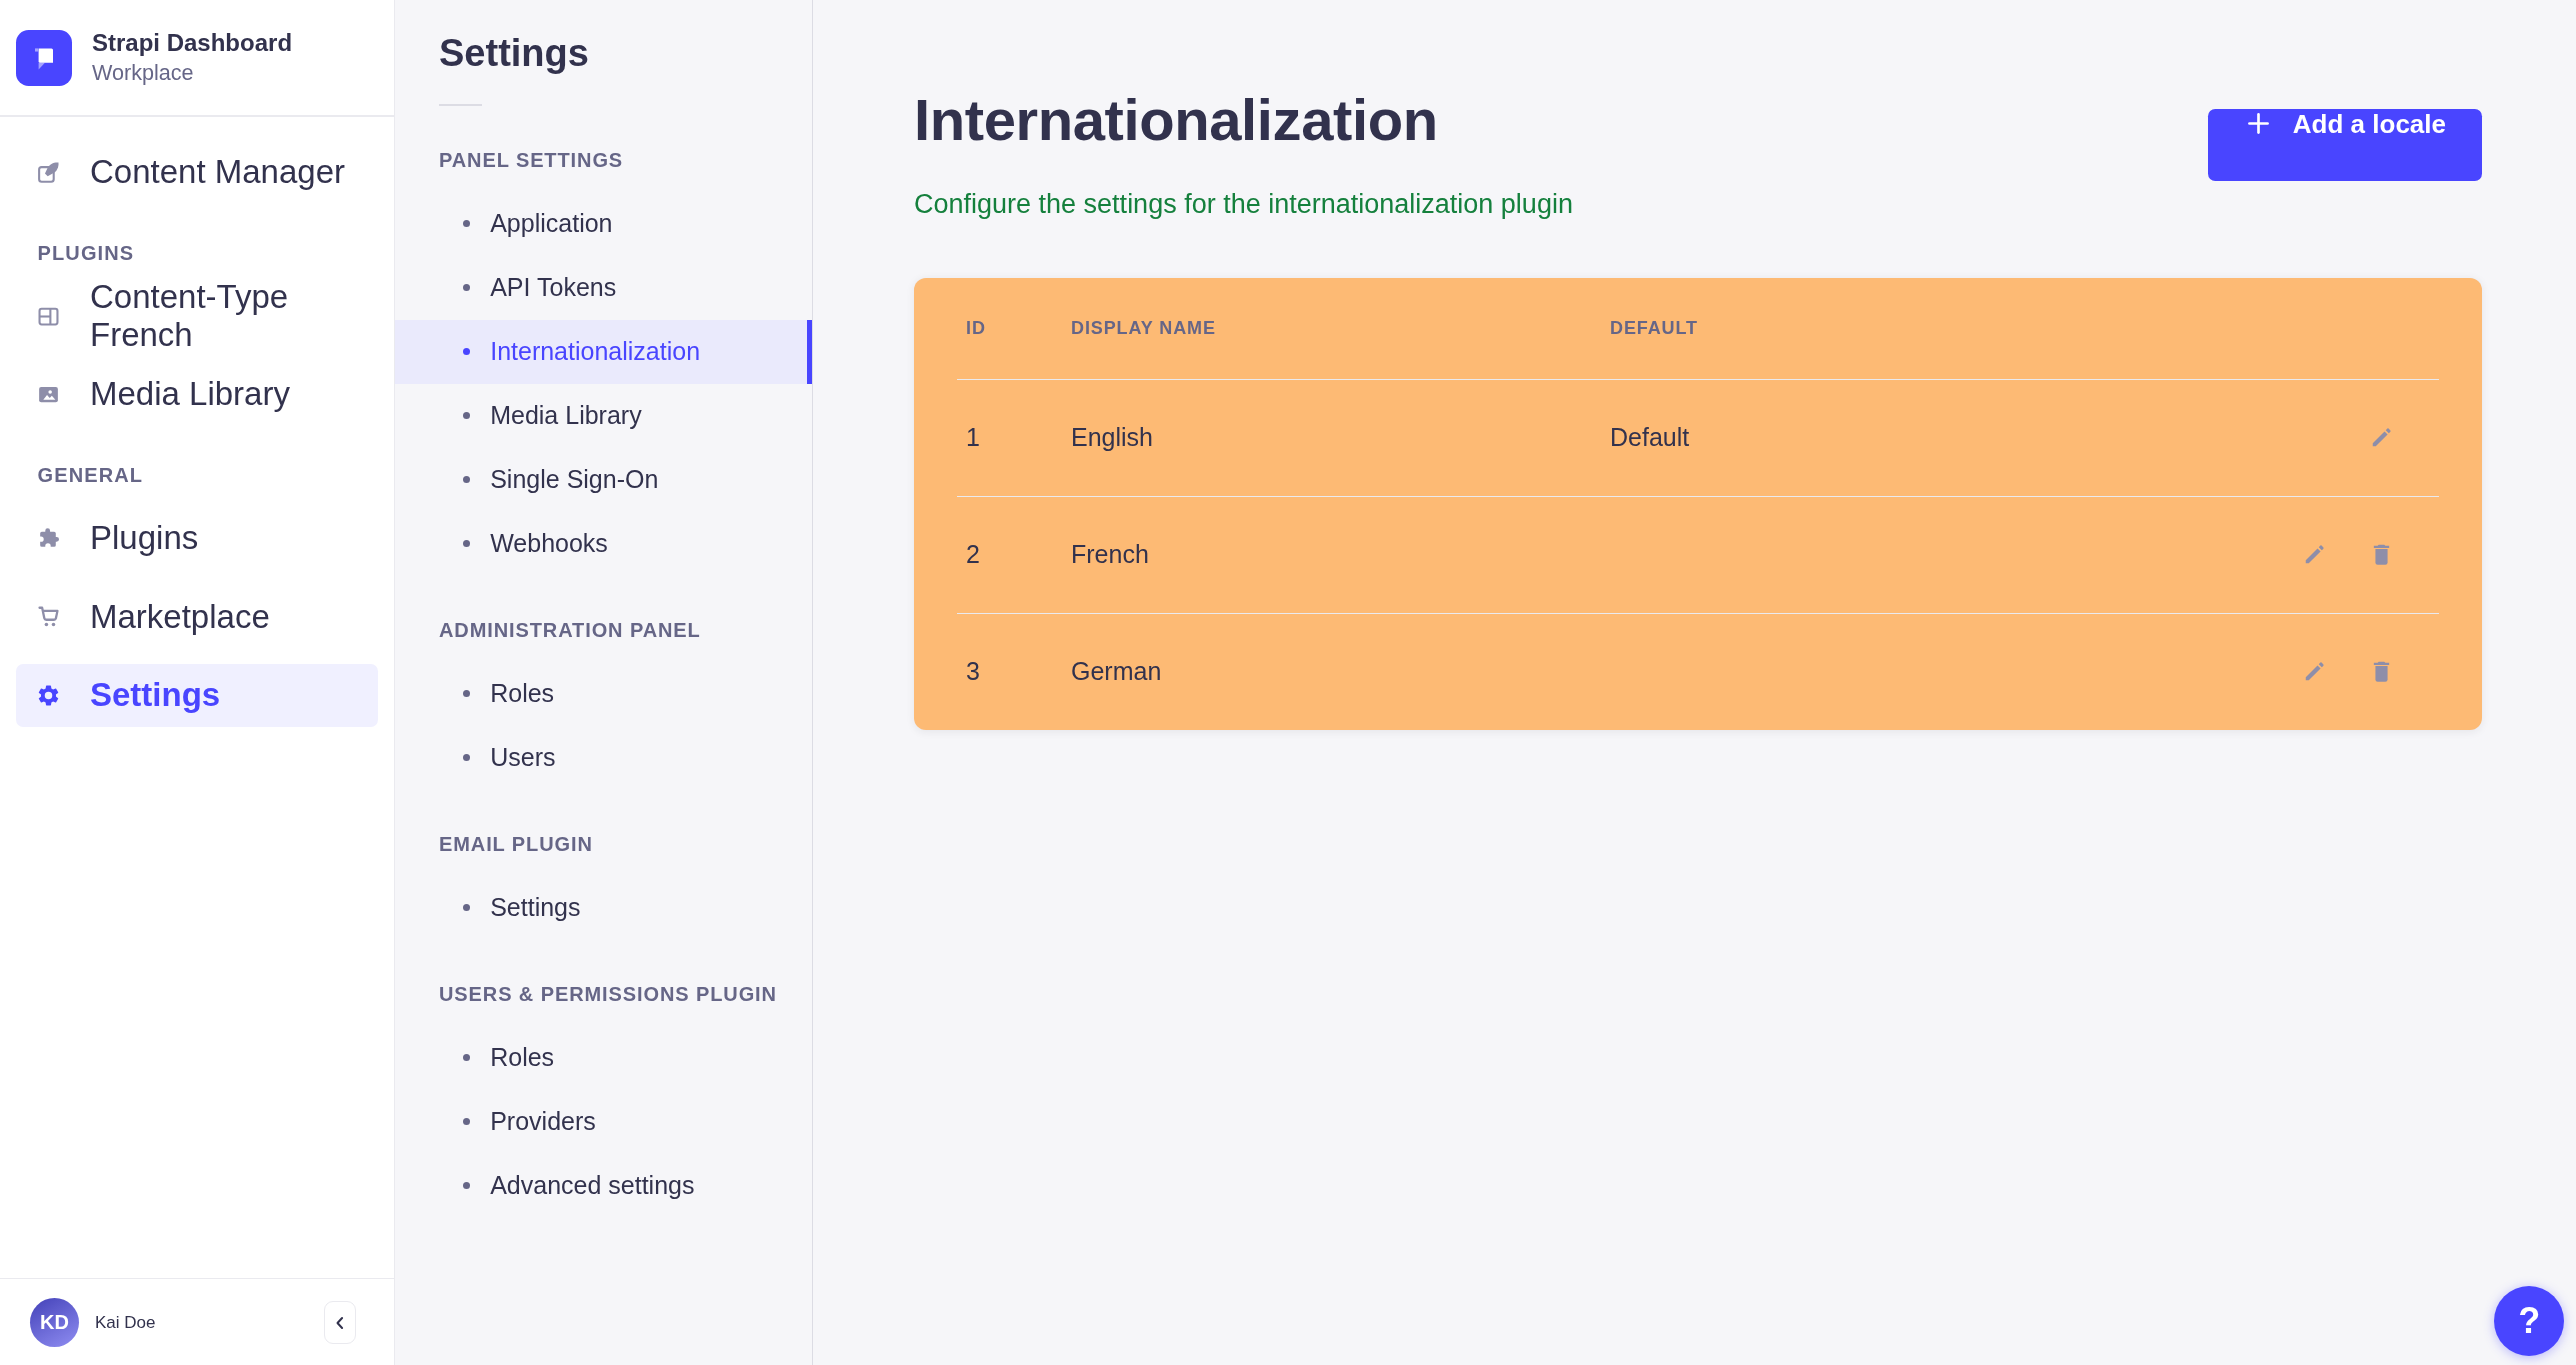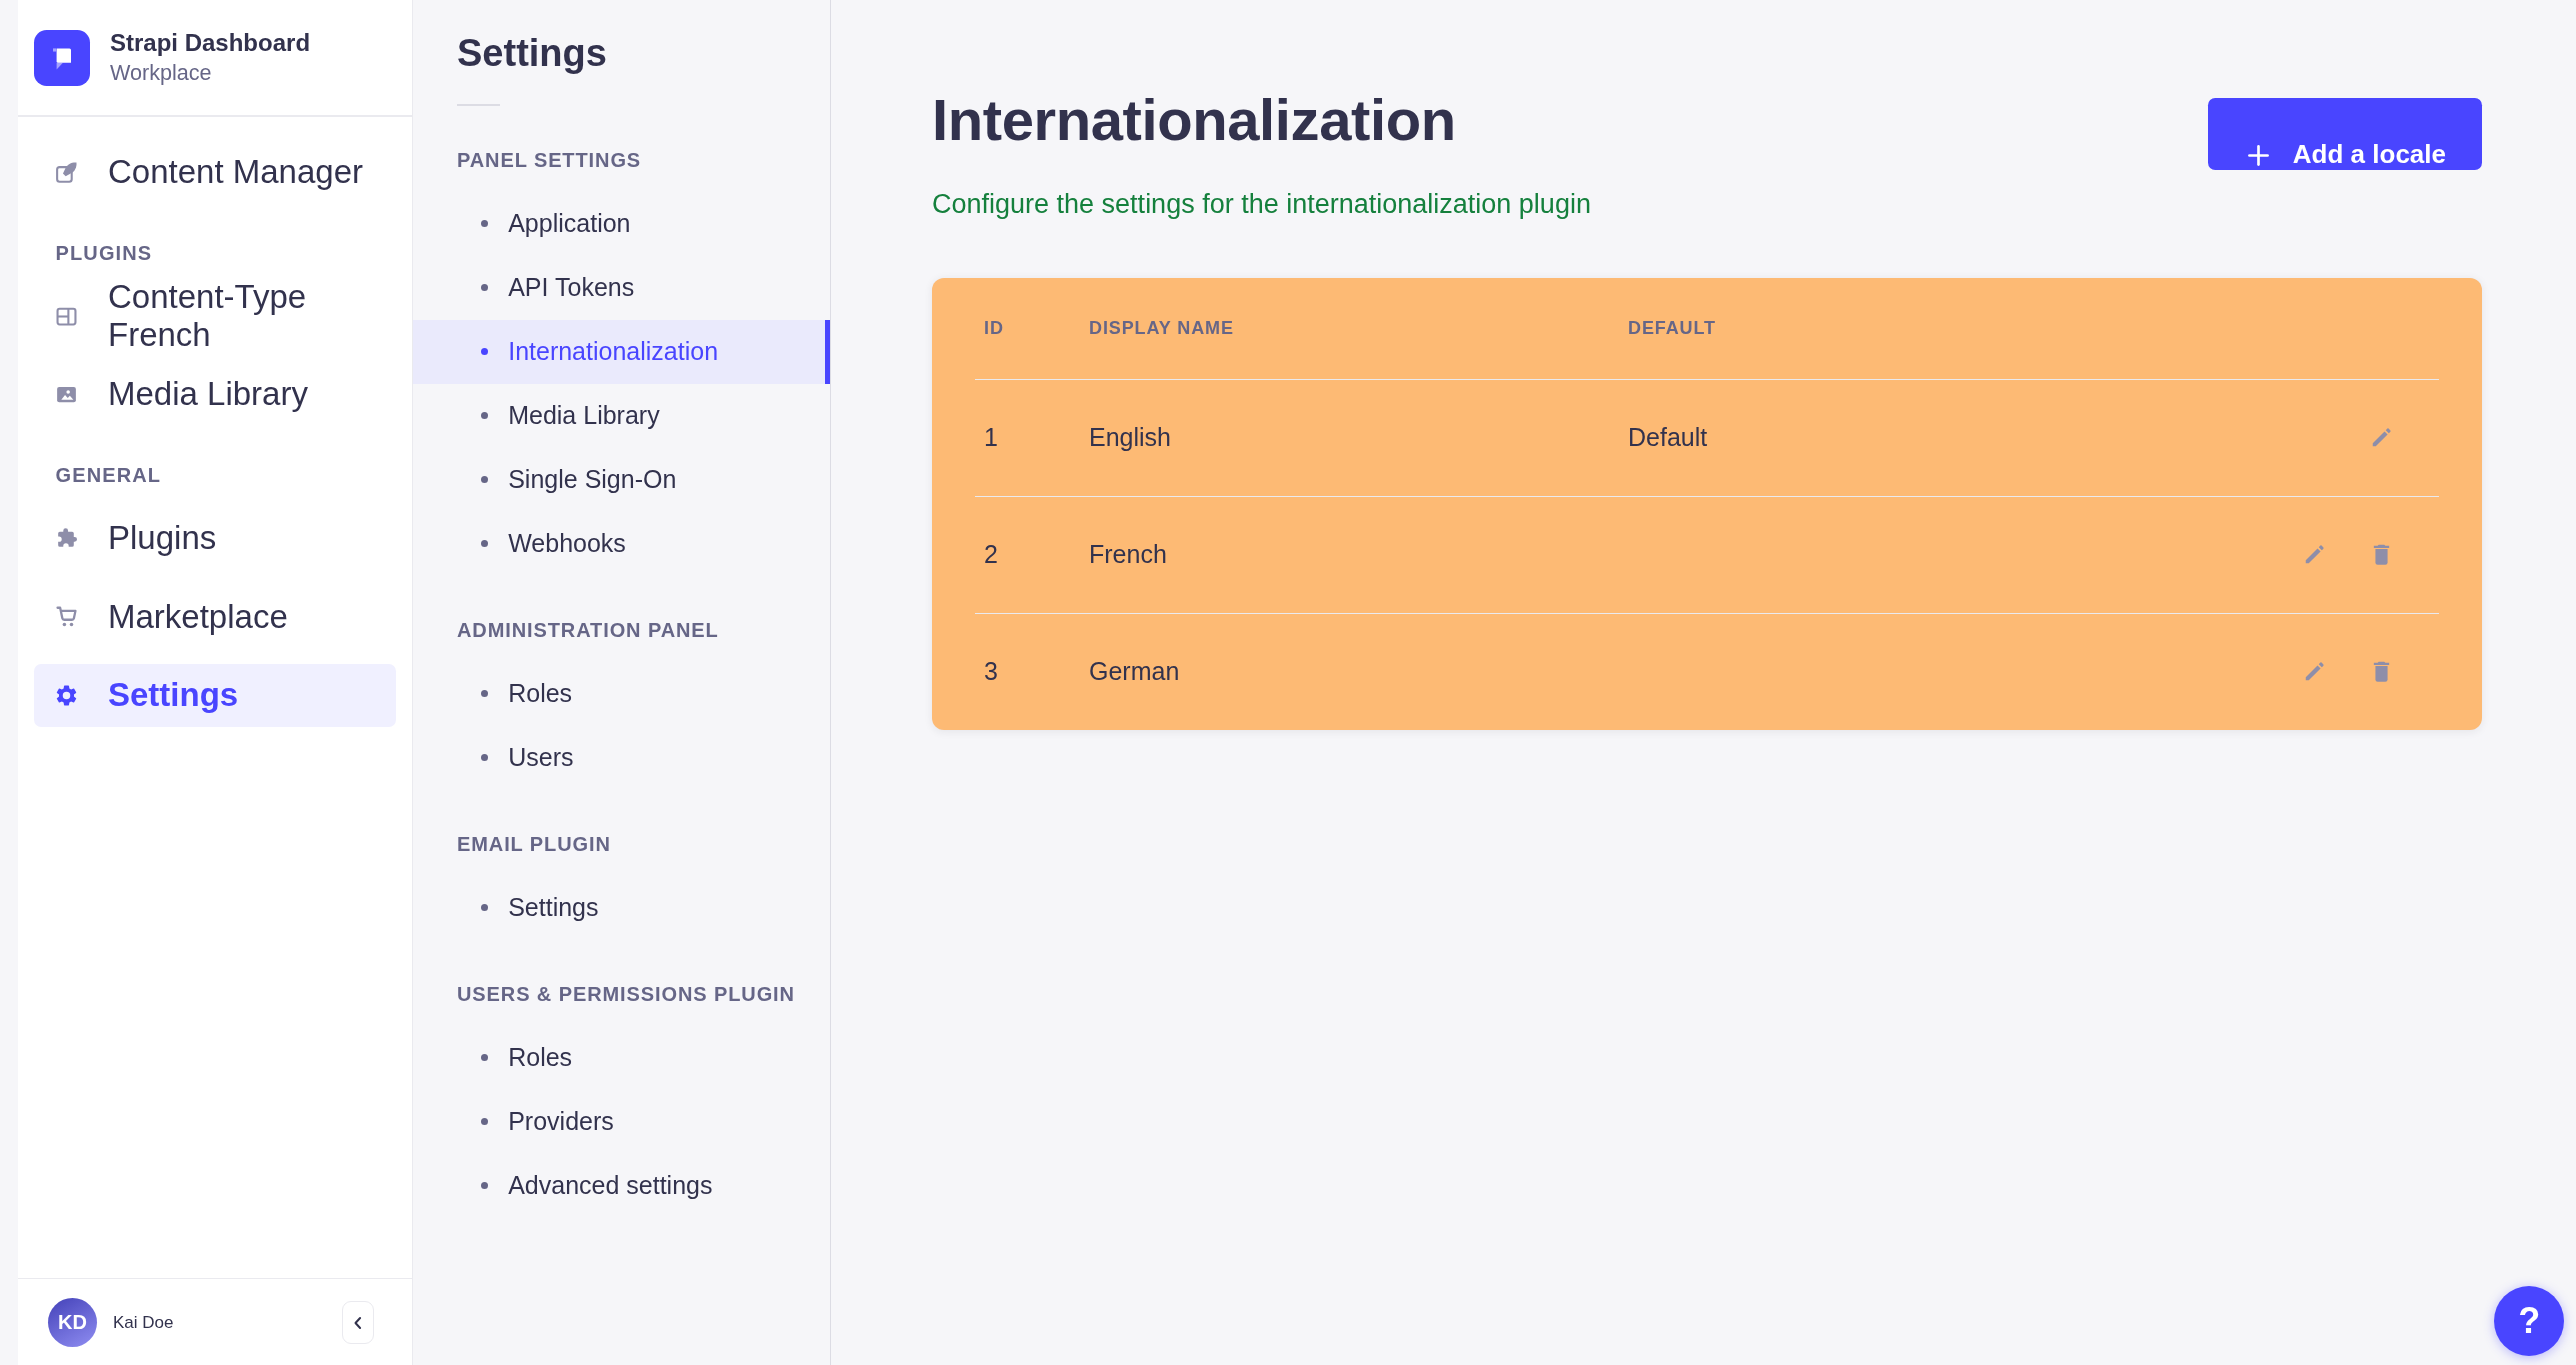--- a/index.html
+++ b/index.html
@@ -9,21 +9,21 @@
     background:#f6f6f9;
     color:#32324d;
     display:flex;
   }
 
   
   .sidebar {
     width:395px; min-width:395px; height:100%;
     background:#ffffff;
     border-right:1.8px solid #eaeaef;
-    display:flex; flex-direction:column;margin-left:18px;
+    display:flex; flex-direction:column;
   }
   .brand { display:flex; align-items:center; gap:20px; padding:29px 25px 29px 16px; }
   .brand-logo {
     width:56px; height:56px; border-radius:12.6px;
     background:#4945ff; display:flex; align-items:center; justify-content:center;
     flex-shrink:0;
   }
   .brand-title { font-size:24px; font-weight:700; color:#32324d; line-height:1.2; }
   .brand-sub { font-size:21.6px; color:#666687; margin-top:2.7px; }
   .sidebar-divider { height:1.8px; background:#eaeaef; width:100%; }
@@ -88,25 +88,25 @@
     border-right:5.4px solid #4945ff;
   }
   .subnav-item.active .bullet { background:#4945ff; }
 
   
   .main { flex:1; height:100%; position:relative; padding:0 94px 0 101px; }
   .page-header { display:flex; justify-content:space-between; align-items:flex-start; padding-top:88px; }
   .page-title { font-size:58px; font-weight:700; color:#32324d; letter-spacing:-0.4px; line-height:1.1; }
   .page-subtitle { font-size:27px; color:#15803d; margin-top:37px; }
   .add-locale-btn {
-    height:72px; padding:0 36px; margin-top:10px;
+    height:72px; padding:0 36px; margin-top:21px;
     background:#4945ff; border:none; border-radius:7.2px; cursor:pointer;
     color:#ffffff; font-size:26px; font-weight:600;
     font-family:"Liberation Sans", sans-serif;
-    display:flex; align-items:flex-end; gap:20px; flex-shrink:0;
+    display:flex; align-items:flex-start; gap:20px; flex-shrink:0;
   }
 
   .table-card {
     margin-top:58px; background:#fdba74; border-radius:12px;
     box-shadow:0 1.8px 9px rgba(33,33,52,0.08);
   }
   .t-row { display:flex; align-items:center; margin:0 43px; height:117px; border-top:1.8px solid #eaeaef; }
   .t-row.t-head { height:101px; border-top:none; }
   .col-id { width:114px; padding-left:9px; }
   .col-name { width:539px; }

